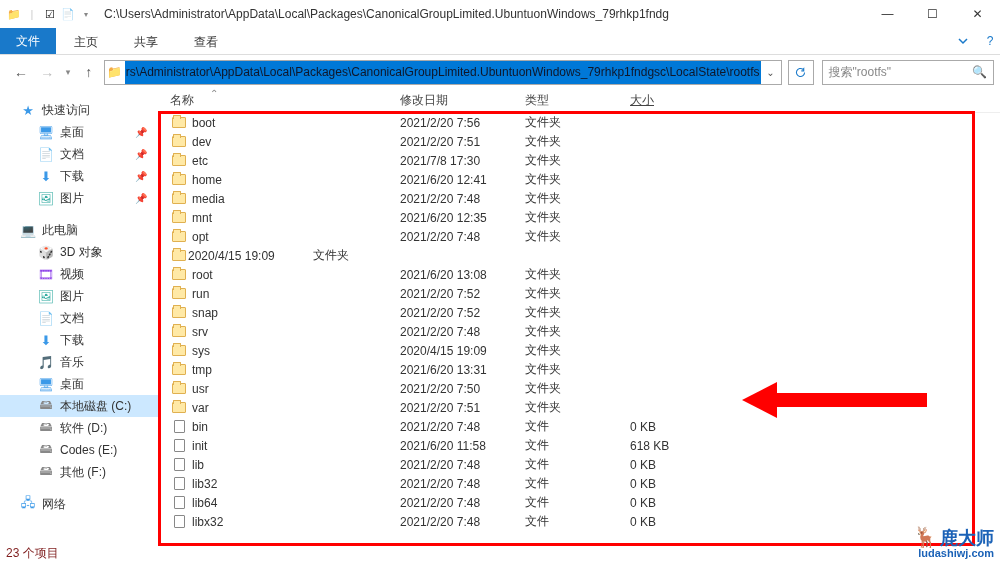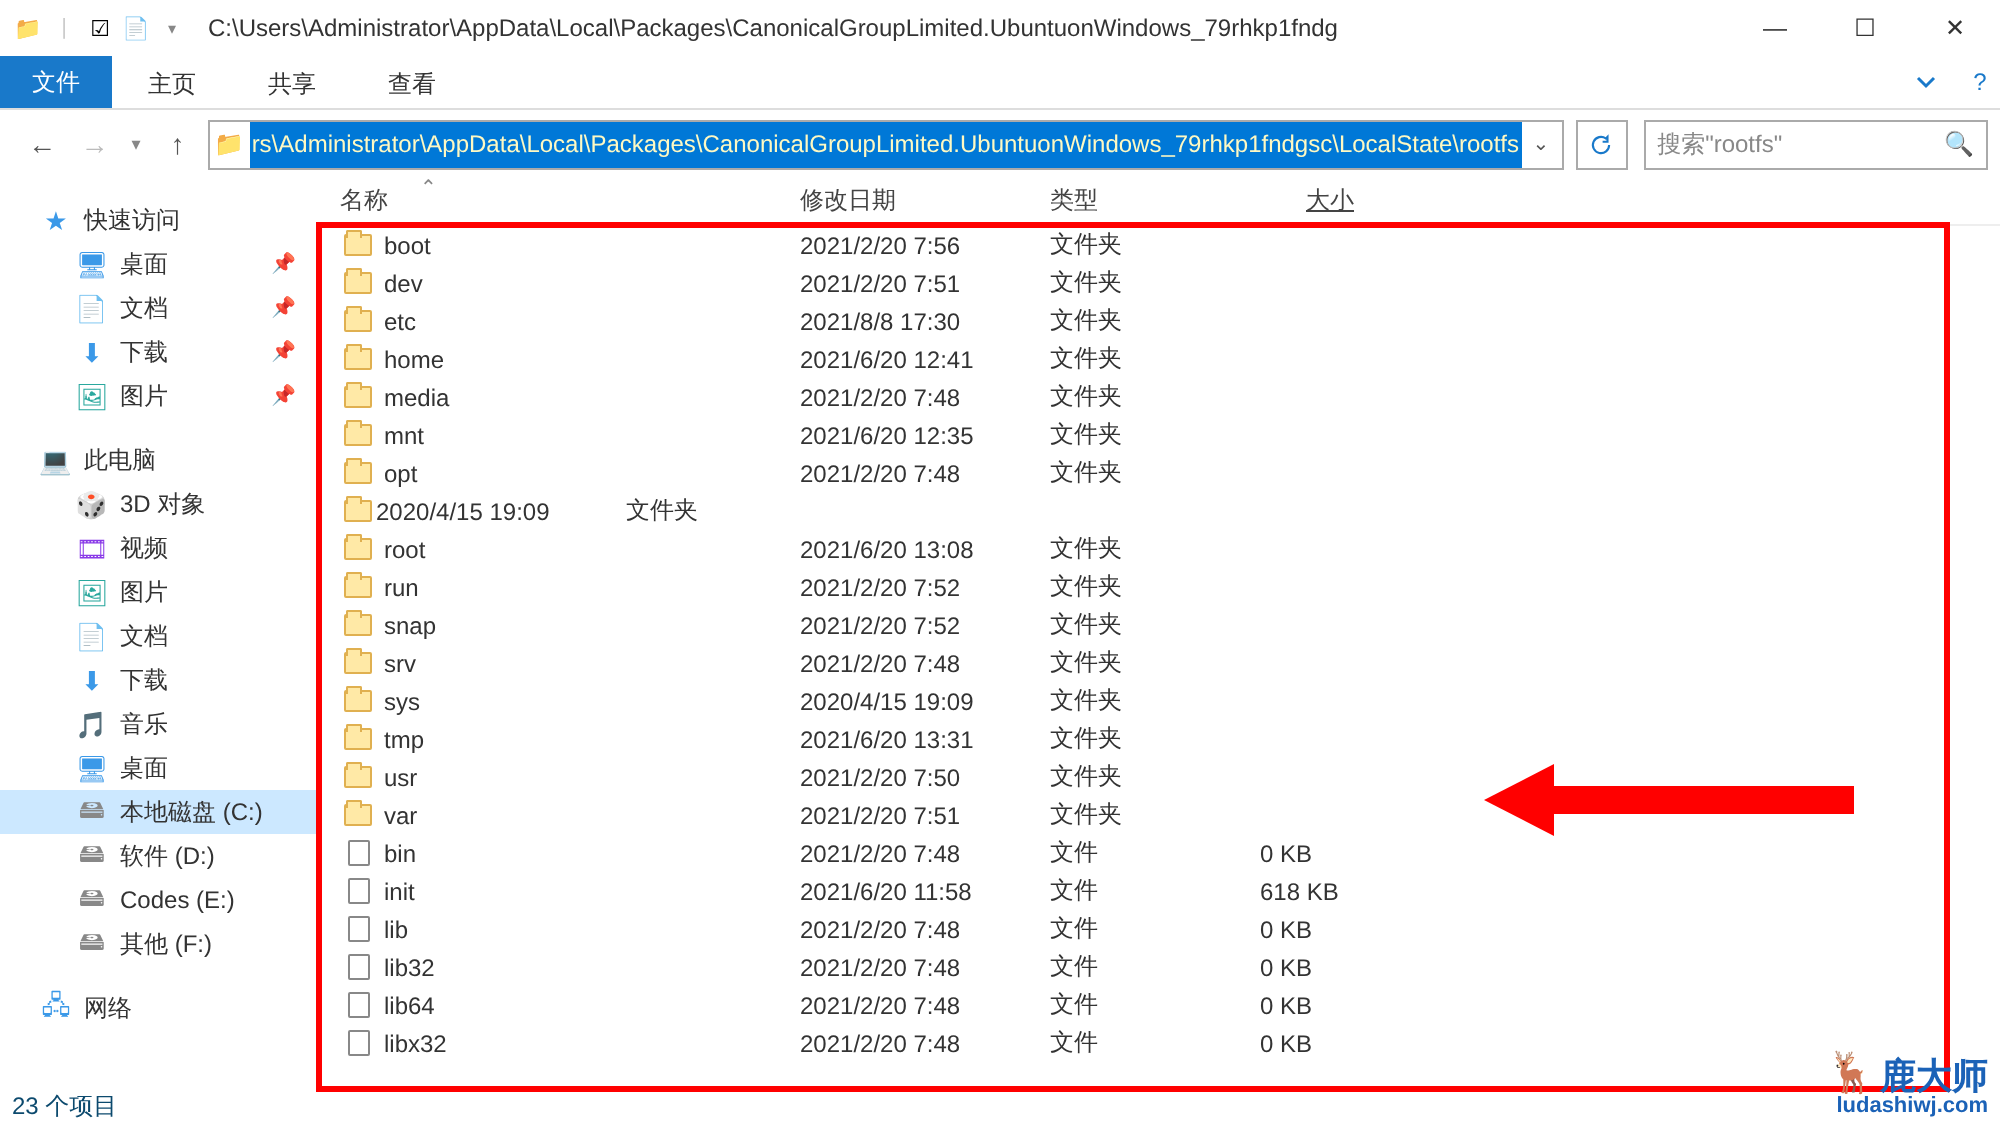--- a/index.html
+++ b/index.html
@@ -17,21 +17,21 @@
 .ribbon { height:27px; display:flex; align-items:stretch; border-bottom:1px solid #ddd; }
 .ribbon .file { background:#1979ca; color:#fff; padding:5px 16px 4px; font-size:12px; display:flex; align-items:center; }
 .ribbon .tab { padding:6px 18px 5px; font-size:12px; color:#333; }
 .ribbon .expand { margin-left:auto; width:35px; display:flex; align-items:center; justify-content:center; color:#1979ca; }
 
 
 .navbar { height:34px; display:flex; align-items:center; padding:3px 6px 3px 10px; gap:4px; }
 .navbar .navbtn { width:24px; height:24px; display:flex; align-items:center; justify-content:center; color:#555; font-size:14px; }
 .addrcont { flex:1; height:25px; border:1px solid #aaa; display:flex; align-items:center; }
 .addrcont .foldericon { width:20px; display:flex; align-items:center; justify-content:center; }
-.addrcont .addrtext { flex:1; height:100%; line-height:22px; background:#0078d7; color:#fef9c3; padding:0 1px; font-size:12px; white-space:nowrap; overflow:hidden; }
+.addrcont .addrtext { flex:1; height:100%; line-height:22px; background:#0078d7; color:#0f172a; padding:0 1px; font-size:12px; white-space:nowrap; overflow:hidden; }
 .addrcont .drop { width:20px; text-align:center; color:#555; font-size:10px; }
 .refresh { width:28px; height:25px; border:1px solid #aaa; display:flex; align-items:center; justify-content:center; margin-left:2px; color:#1979ca; }
 .search { width:185px; height:25px; border:1px solid #aaa; margin-left:4px; display:flex; align-items:center; padding:0 6px; color:#888; }
 .search .sicon { margin-left:auto; }
 
 
 .main { display:flex; height:445px; }
 .sidebar { width:158px; padding:10px 0 0 0; overflow-y:auto; }
 .sidebar .sitem { display:flex; align-items:center; height:22px; padding-left:20px; gap:6px; font-size:12px; color:#333; white-space:nowrap; }
 .sidebar .sitem.selected { background:#cce8ff; }
@@ -40,34 +40,34 @@
 .sidebar .sitem .pin { margin-left:auto; margin-right:10px; font-size:10px; color:#888; }
 .sidebar .sgap { height:10px; }
 .star{color:#3b99e8} .pc{color:#3b99e8} .net{color:#3b99e8} .dsk{color:#3b99e8} .doc{color:#2aa89e}
 .dl{color:#3b99e8} .pic{color:#2aa89e} .drv{color:#888} .mus{color:#e88c3b} .vid{color:#8a3be8}
 
 .filepane { flex:1; position:relative; }
 .redbox { position:absolute; left:0; top:22px; right:25px; bottom:-12px; border:3px solid #ff0000; pointer-events:none; }
 .fphead { display:flex; height:24px; align-items:center; border-bottom:1px solid #eee; font-size:12px; color:#444; padding-left:12px; }
 .fphead .col { position:relative; }
 .fphead .sortmark { position:absolute; top:-4px; left:40px; color:#888; font-size:10px; }
-.c-name{width:230px;} .c-date{width:125px;} .c-type{width:105px;} .c-size{width:80px; text-align:center; padding-right:10px;text-decoration:underline;}
+.c-name{width:230px;} .c-date{width:125px;} .c-type{width:105px;} .c-size{width:80px; text-align:left; padding-right:10px;text-decoration:underline;}
 .flist { height:420px; overflow:hidden; }
 .frow { display:flex; align-items:center; height:19px; padding-left:12px; font-size:12px; color:#333; }
 .frow .fi { width:18px; display:flex; align-items:center; justify-content:center; }
 .folder-ic { width:14px; height:11px; background:#ffe9a6; border:1px solid #e0b050; border-radius:1px; position:relative; }
 .folder-ic::before { content:""; position:absolute; top:-3px; left:0; width:6px; height:3px; background:#ffe9a6; border:1px solid #e0b050; border-bottom:none; border-radius:1px 1px 0 0;}
 .file-ic { width:11px; height:13px; background:#fff; border:1px solid #888; border-radius:1px; position:relative; }
 .frow .fname { width:212px; padding-left:4px; }
 .frow .fdate { width:125px; }
 .frow .ftype { width:105px; }
 .frow .fsize { width:80px; text-align:left; padding-right:10px; }
 
 
-.statusbar { position:absolute; bottom:2px; left:6px; font-size:12px; color:#0c4a6e; }
+.statusbar { position:absolute; bottom:2px; left:6px; font-size:12px; color:#7f1d1d; }
 
 
 .arrow { position:absolute; right:73px; top:382px; display:flex; align-items:center; }
 .arrow .head { width:0; height:0; border-top:18px solid transparent; border-bottom:18px solid transparent; border-right:35px solid #ff0000; }
 .arrow .shaft { width:150px; height:14px; background:#ff0000; }
 
 
 .wm { position:absolute; right:6px; bottom:4px; text-align:right; color:#1b62b7; font-weight:bold; line-height:1.05; }
 .wm .logo { font-size:18px; display:flex; align-items:center; justify-content:flex-end; gap:2px;}
 .wm .small { font-size:11px; font-weight:bold; }
@@ -234,21 +234,21 @@
           <span class="fname">dev</span>
           <span class="fdate">2021/2/20 7:51</span>
           <span class="ftype">文件夹</span>
           <span class="fsize"></span>
         </div>
         <div class="frow">
           <span class="fi">
             <div class="folder-ic"></div>
           </span>
           <span class="fname">etc</span>
-          <span class="fdate">2021/8/8 17:30</span>
+          <span class="fdate">2021/7/8 17:30</span>
           <span class="ftype">文件夹</span>
           <span class="fsize"></span>
         </div>
         <div class="frow">
           <span class="fi">
             <div class="folder-ic"></div>
           </span>
           <span class="fname">home</span>
           <span class="fdate">2021/6/20 12:41</span>
           <span class="ftype">文件夹</span>

